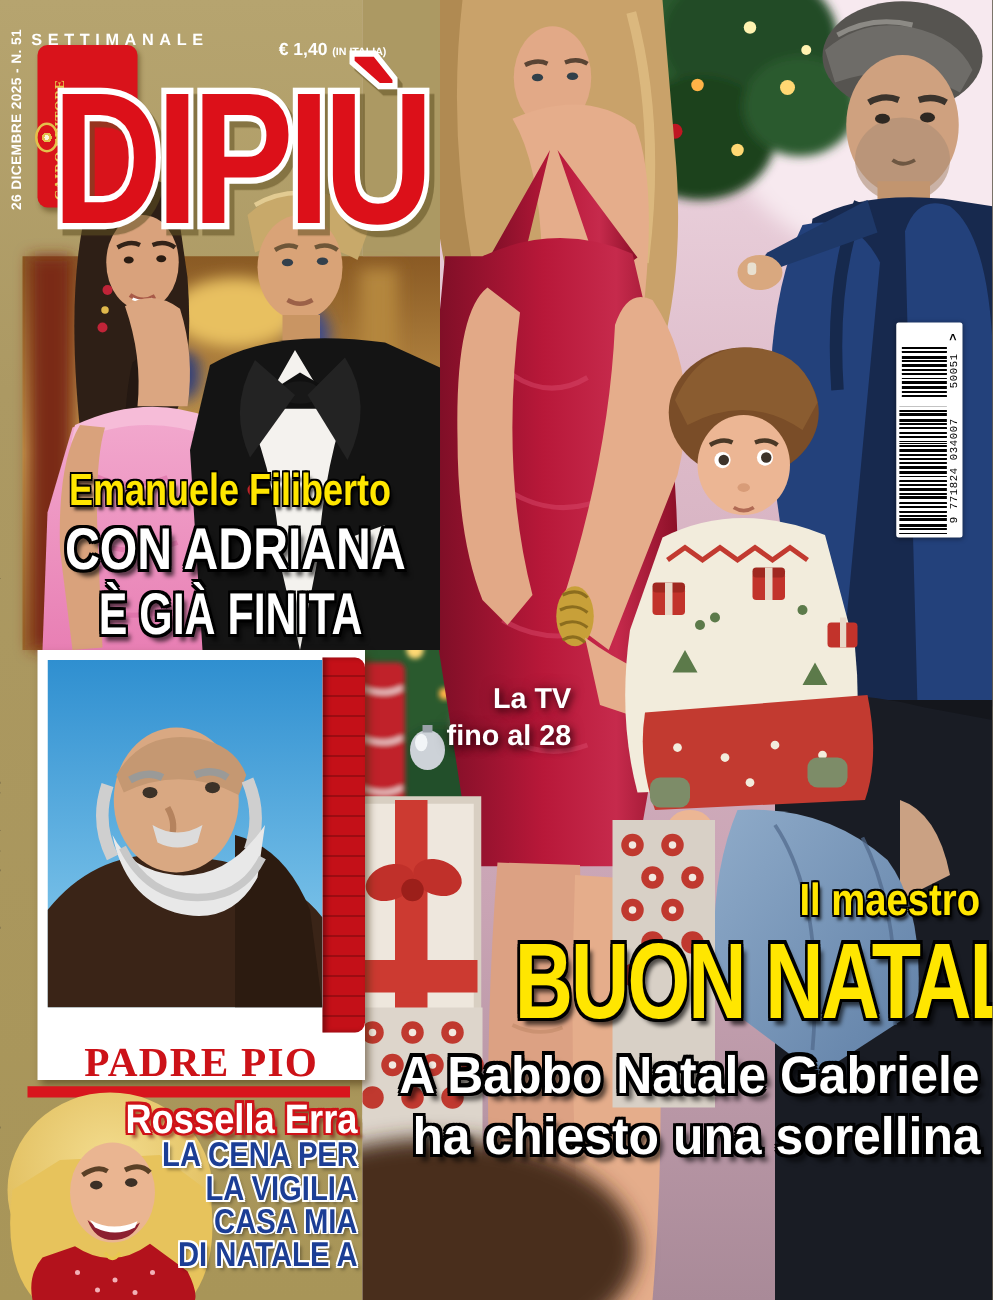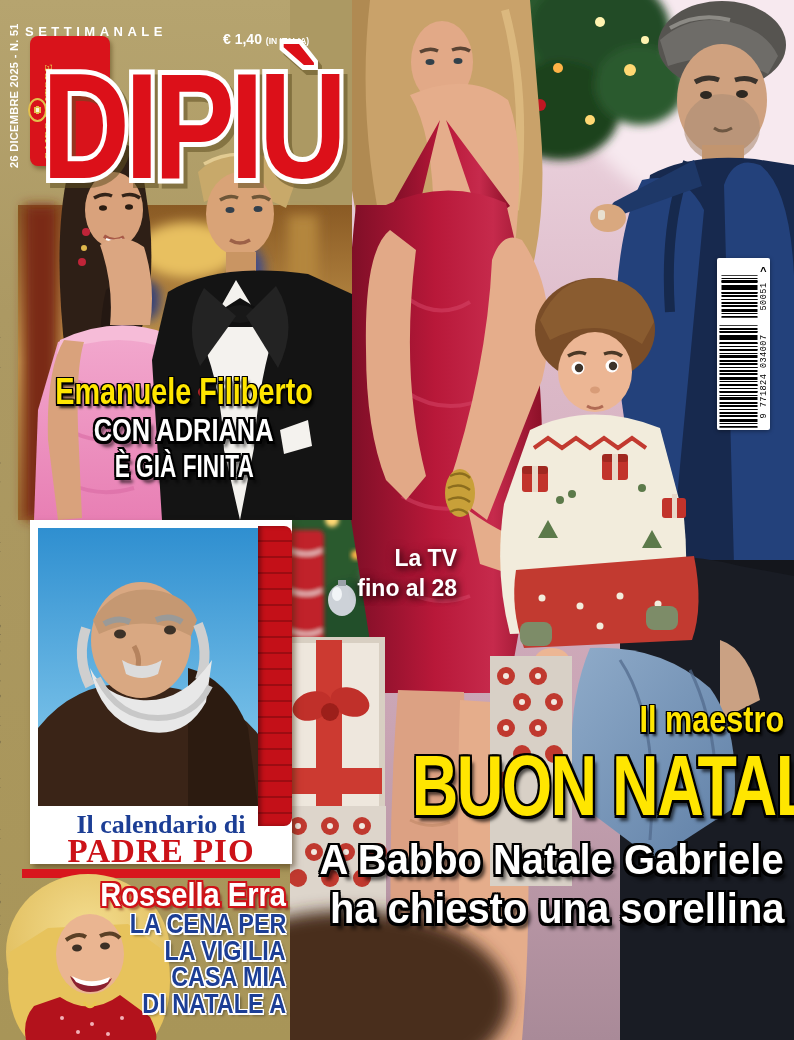--- a/index.html
+++ b/index.html
@@ -49,21 +49,21 @@
     border-radius:0 8px 8px 0;box-shadow:inset 3px 0 4px rgba(0,0,0,.35);}
   .cal-line1{left:0;top:290px;width:262px;text-align:center;color:#1c3e95;
     font-family:"Liberation Serif",serif;font-weight:700;font-size:26px;}
   .cal-line2{left:0;top:313px;width:262px;text-align:center;color:#cc1218;
     font-family:"Liberation Serif",serif;font-weight:700;font-size:33px;letter-spacing:1px;}
   .red-divider{left:22px;top:869px;width:258px;height:9px;background:#d8161d;}
 
   
   .fil-block{left:22px;top:374px;width:324px;text-align:center;}
   .fil-kicker{font-size:36px;}
-  .fil-line{font-size:31px;margin-top:5px;}
+  .fil-line{font-size:47px;margin-top:5px;}
   .tv-note{left:333px;top:544px;width:124px;text-align:right;font-size:23px;line-height:29.5px;font-weight:700;color:#fff;}
   .erra-name{left:60px;top:878px;width:226px;text-align:right;font-size:33px;}
   .erra-lines{left:100px;top:911px;width:186px;text-align:right;font-size:27.5px;line-height:26.5px;}
   .right-block{right:10px;top:700px;width:520px;text-align:right;}
   .rb-kicker{font-size:36px;line-height:39px;}
   .rb-name{font-size:46px;margin-top:8px;}
   .rb-big{font-size:86px;margin-top:3px;letter-spacing:-2px;}
   .rb-sub{font-size:42px;line-height:49px;margin-top:7px;}
 
   
@@ -406,21 +406,20 @@
       <path d="M48 100 q-10 30 4 58 M160 96 q12 28 2 56" stroke="#cfcfcf" stroke-width="10" fill="none"></path>
       <path d="M66 96 q14 -8 26 -2 M118 92 q14 -6 26 2" stroke="#9a9a98" stroke-width="6" fill="none"></path>
       <ellipse cx="82" cy="106" rx="6" ry="4.5" fill="#3c3228"></ellipse>
         <ellipse cx="132" cy="102" rx="6" ry="4.5" fill="#3c3228"></ellipse>
       <path d="M96 118 q8 14 2 26" stroke="#b5835e" stroke-width="5" fill="none"></path>
       <path d="M52 140 q10 50 50 62 q44 12 66 -28 l6 -42 q-30 44 -72 40 q-36 -4 -50 -32z" fill="#e8e8e8"></path>
       <path d="M60 150 q20 40 60 40 q36 0 52 -32" stroke="#c8c8c8" stroke-width="6" fill="none"></path>
       <path d="M84 132 q20 12 40 0 l-4 14 q-16 8 -32 0z" fill="#dcdcdc"></path>
     </svg>
 
-    <div class="abs cal-line1 nowrap">Il calendario di</div>
     <div class="abs cal-line2 nowrap">PADRE PIO</div>
   </div>
 
   <div class="abs red-divider"></div>
 
   <svg class="abs" width="190" height="168" viewBox="0 0 190 168" style="left:0;top:872px;">
     <defs>
       <radialGradient id="blonde" cx=".5" cy=".35" r=".75">
         <stop offset="0" stop-color="#f3dc8e"></stop>
           <stop offset="1" stop-color="#dcb651"></stop>

